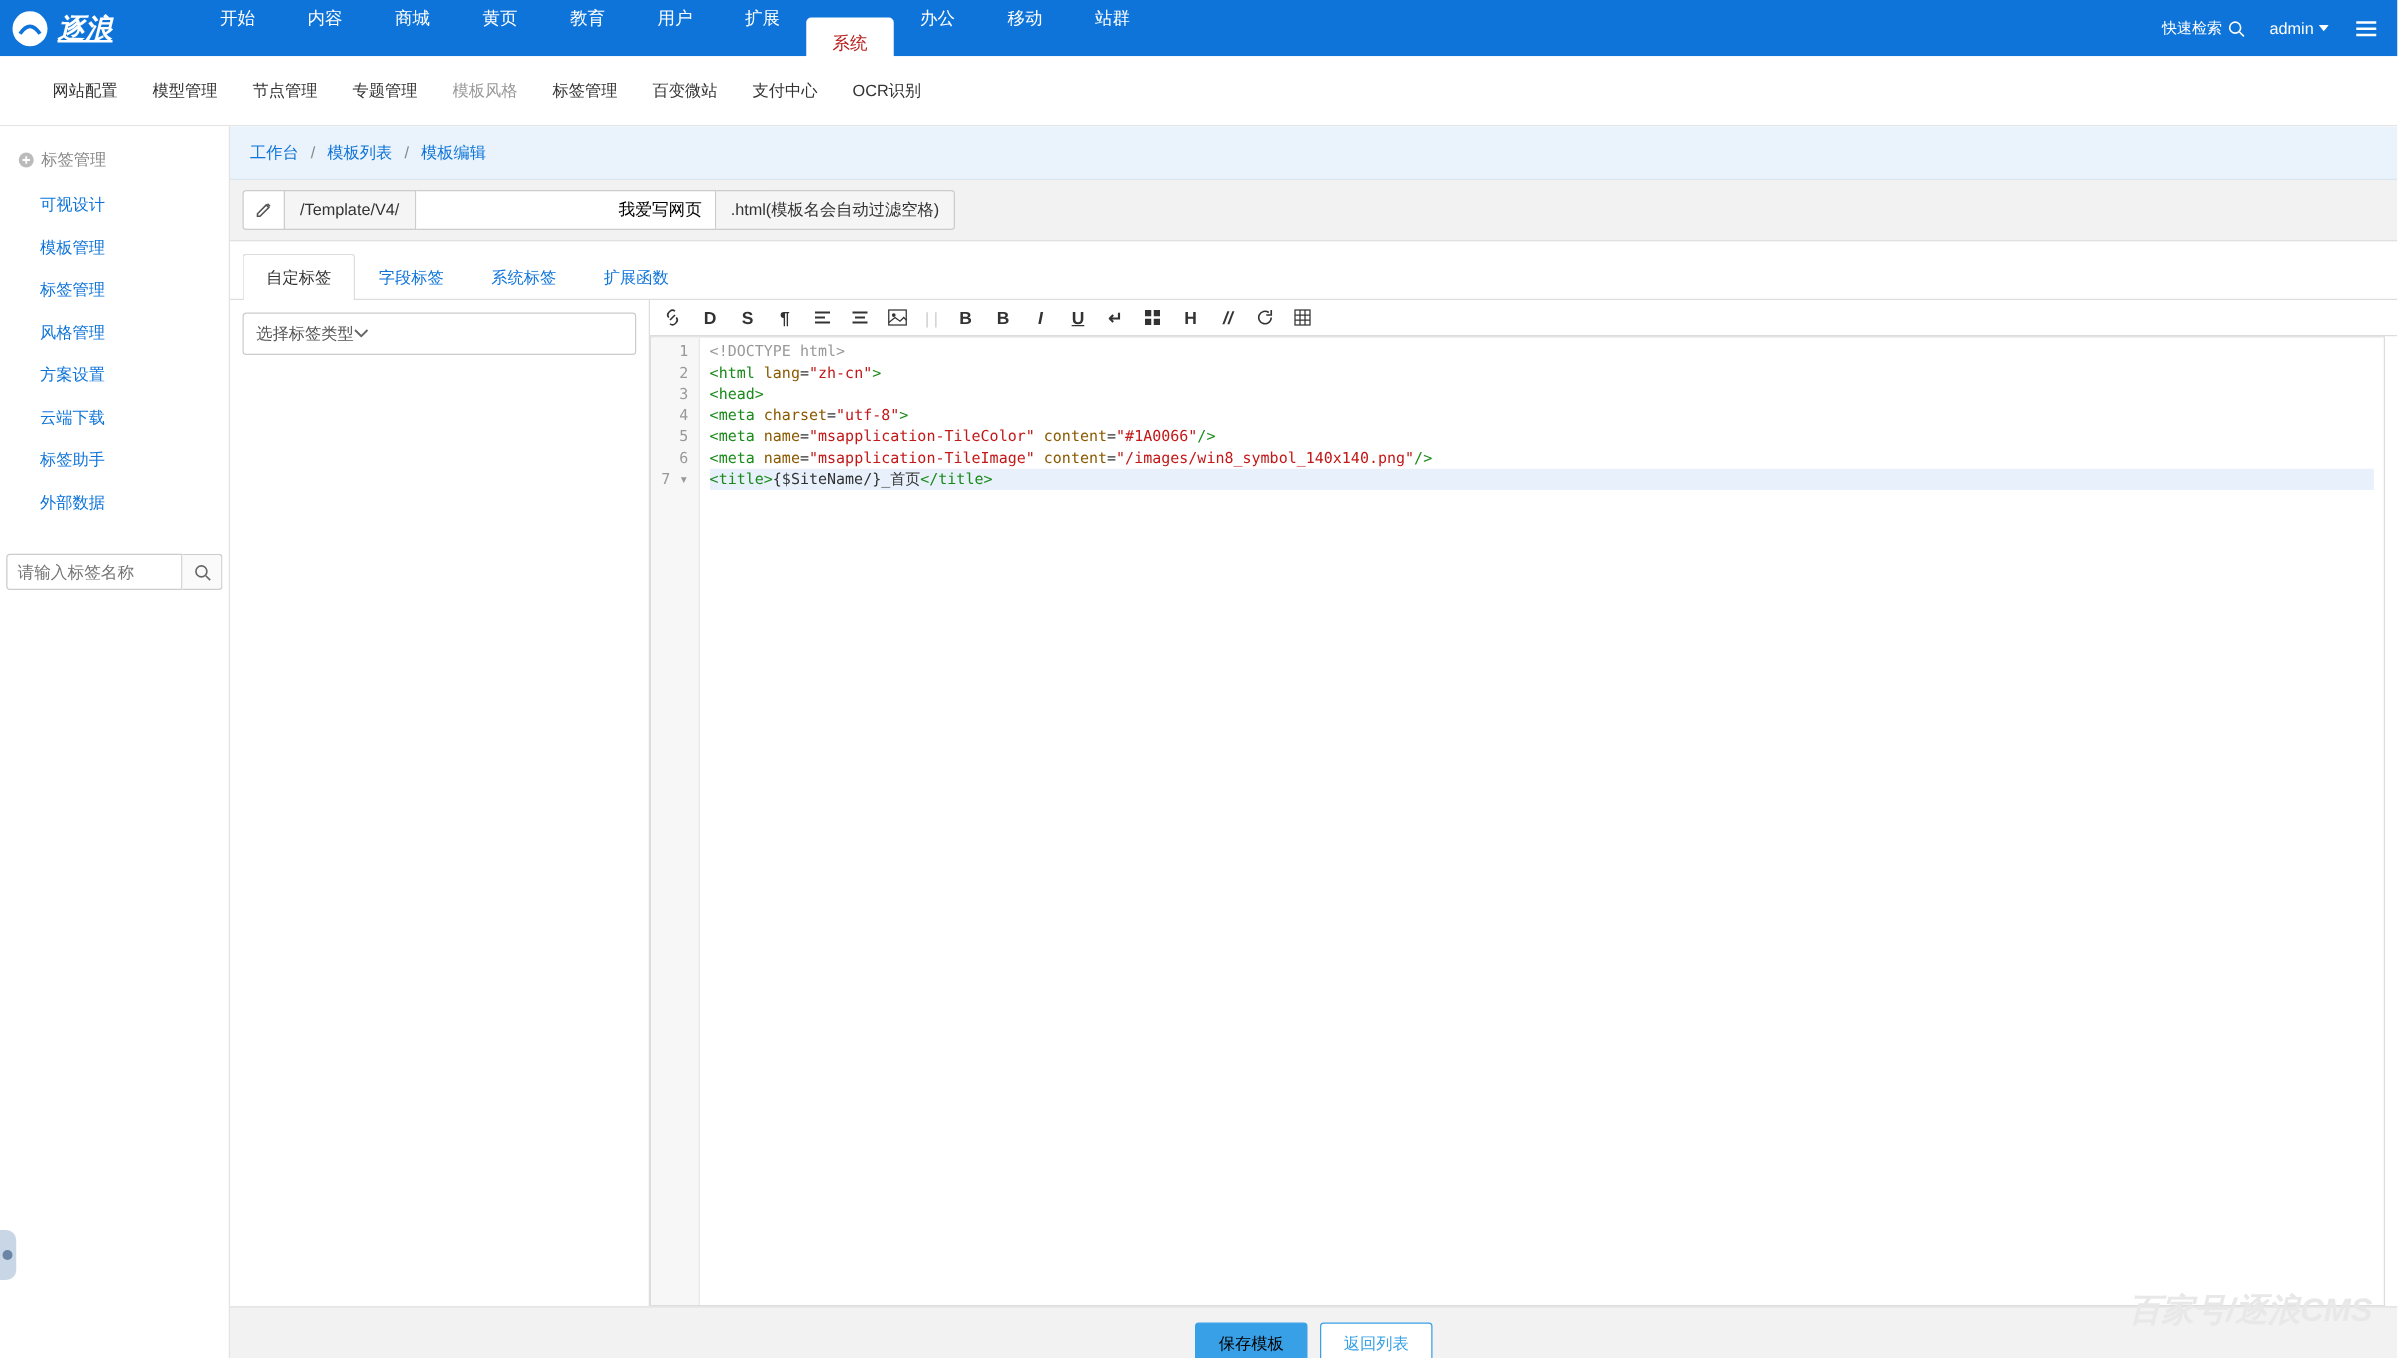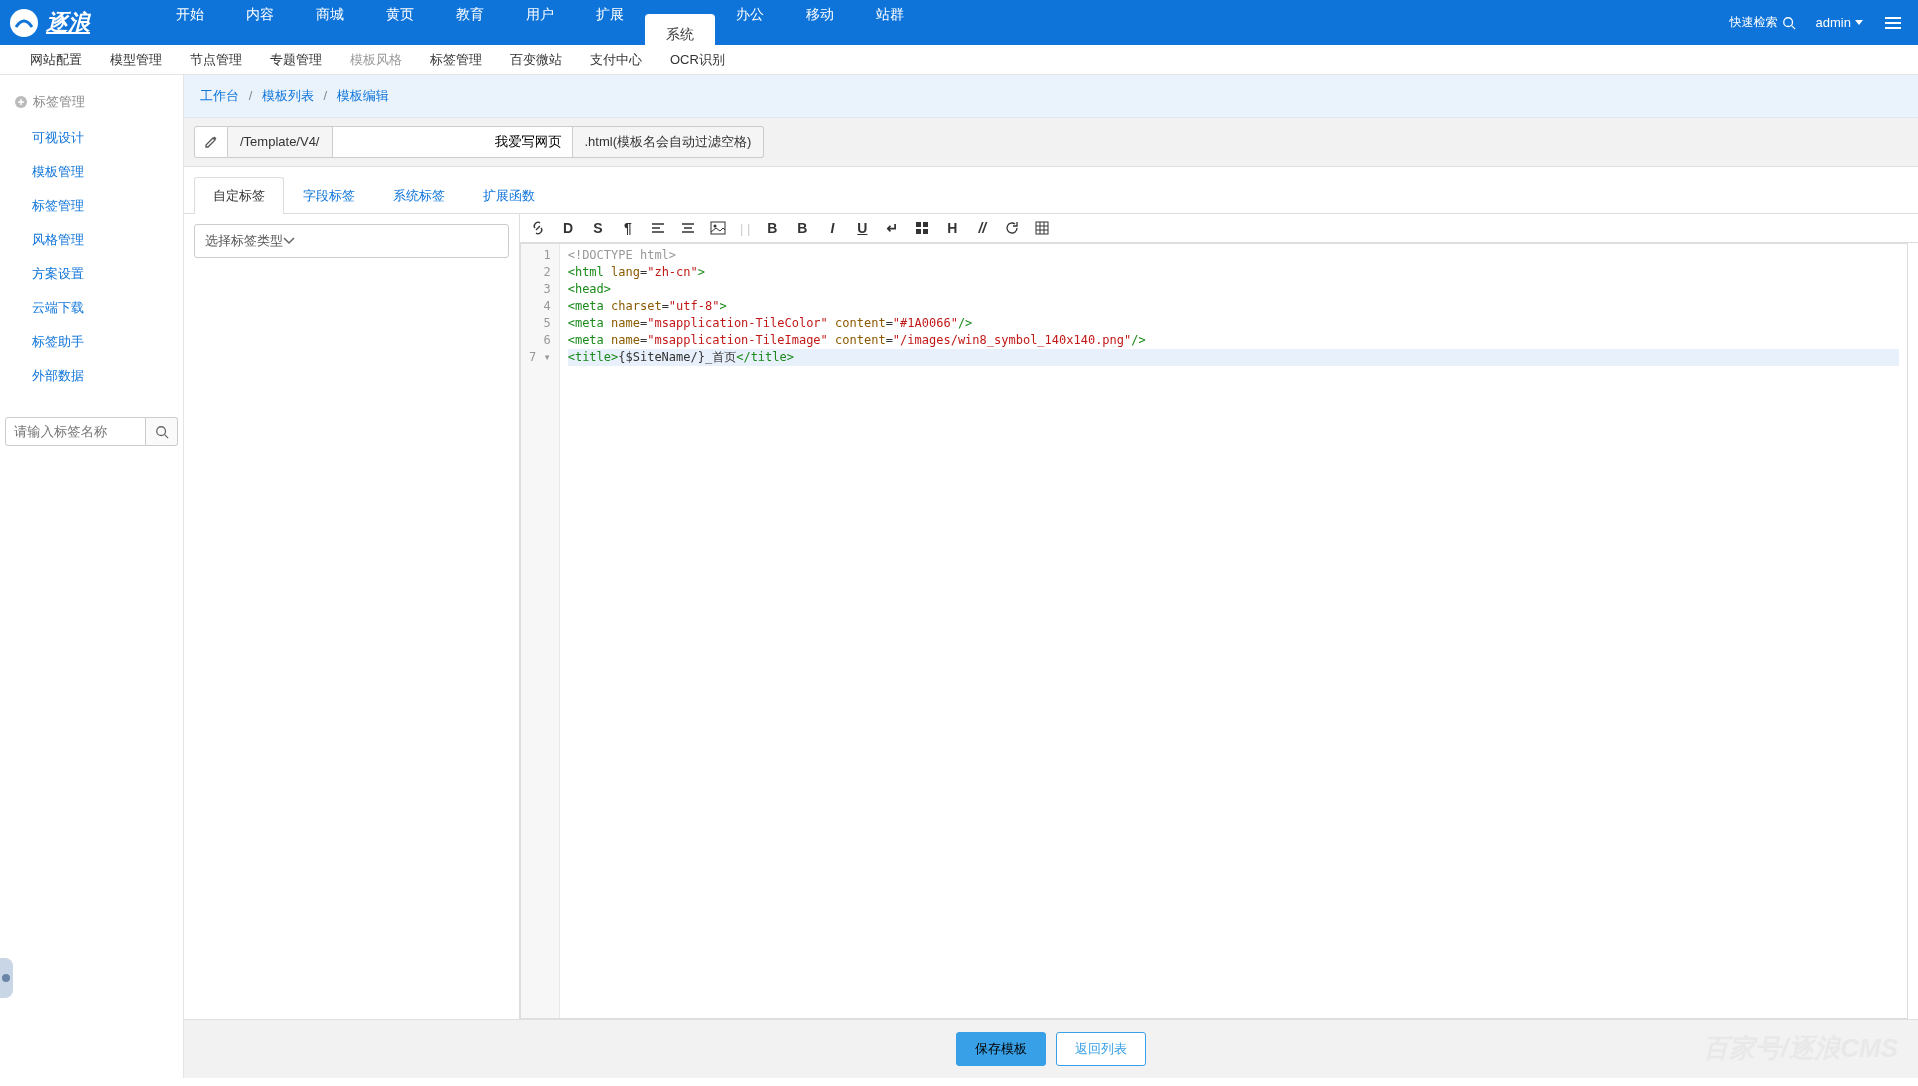--- a/index.html
+++ b/index.html
@@ -5,29 +5,29 @@
 * { box-sizing: border-box; margin: 0; padding: 0; }
 body { font-family: "Microsoft YaHei", Arial, sans-serif; font-size: 13px; background: #fff; color: #333; }
 
 
 .top-header { background: #0e74d9; height: 45px; display: flex; align-items: center; color: #fff; }
 .logo { width: 155px; display: flex; align-items: center; padding-left: 8px; }
 .logo-icon { width: 32px; height: 32px; margin-right: 6px; }
 .logo-text { font-size: 22px; font-weight: bold; font-style: italic; font-family: "STKaiti", serif; text-decoration: underline; }
 .top-nav { display: flex; flex: 1; }
 .top-nav-item { padding: 0 21px; height: 45px; line-height: 45px; color: #fff; cursor: pointer; font-size: 14px; }
-.top-nav-item.active { background: #fff; color: #404040; border-radius: 4px 4px 0 0; margin-top: 22px; height: 40px; line-height: 40px; }
+.top-nav-item.active { background: #fff; color: #b91c1c; border-radius: 4px 4px 0 0; margin-top: 22px; height: 40px; line-height: 40px; }
 .top-right { display: flex; align-items: center; gap: 20px; padding-right: 15px; }
 .quick-search { display: flex; align-items: center; gap: 4px; font-size: 12px; }
 .search-ico { width: 14px; height: 14px; }
 .admin-drop { display: flex; align-items: center; gap: 4px; cursor: pointer; }
 .menu-ico { width: 20px; height: 20px; cursor: pointer; }
 
 
-.sub-nav { background: #fff; height: 30px; border-bottom: 1px solid #e4e4e4; display: flex; align-items: center; padding-left: 16px; }
+.sub-nav { background: #fff; height: 56px; border-bottom: 1px solid #e4e4e4; display: flex; align-items: center; padding-left: 28px; }
 .sub-nav-item { padding: 0 14px; height: 38px; line-height: 38px; cursor: pointer; color: #333; font-size: 13px; }
 .sub-nav-item.active { color: #999; }
 
 
 .main-layout { display: flex; height: calc(100vh - 83px); }
 .sidebar { width: 184px; border-right: 1px solid #e4e4e4; background: #fff; padding: 12px 4px 0 4px; position: relative; }
 .sidebar-title { display: flex; align-items: center; gap: 5px; color: #888; padding: 6px 10px 10px 10px; font-size: 13px; }
 .sidebar-item { padding: 8px 10px 8px 28px; color: #0e74d9; cursor: pointer; font-size: 13px; }
 .sidebar-search { display: flex; margin-top: 24px; padding: 0 1px; }
 .sidebar-search input { flex: 1; border: 1px solid #ccc; padding: 6px 8px; border-radius: 3px 0 0 3px; outline: none; width: 100%; }

